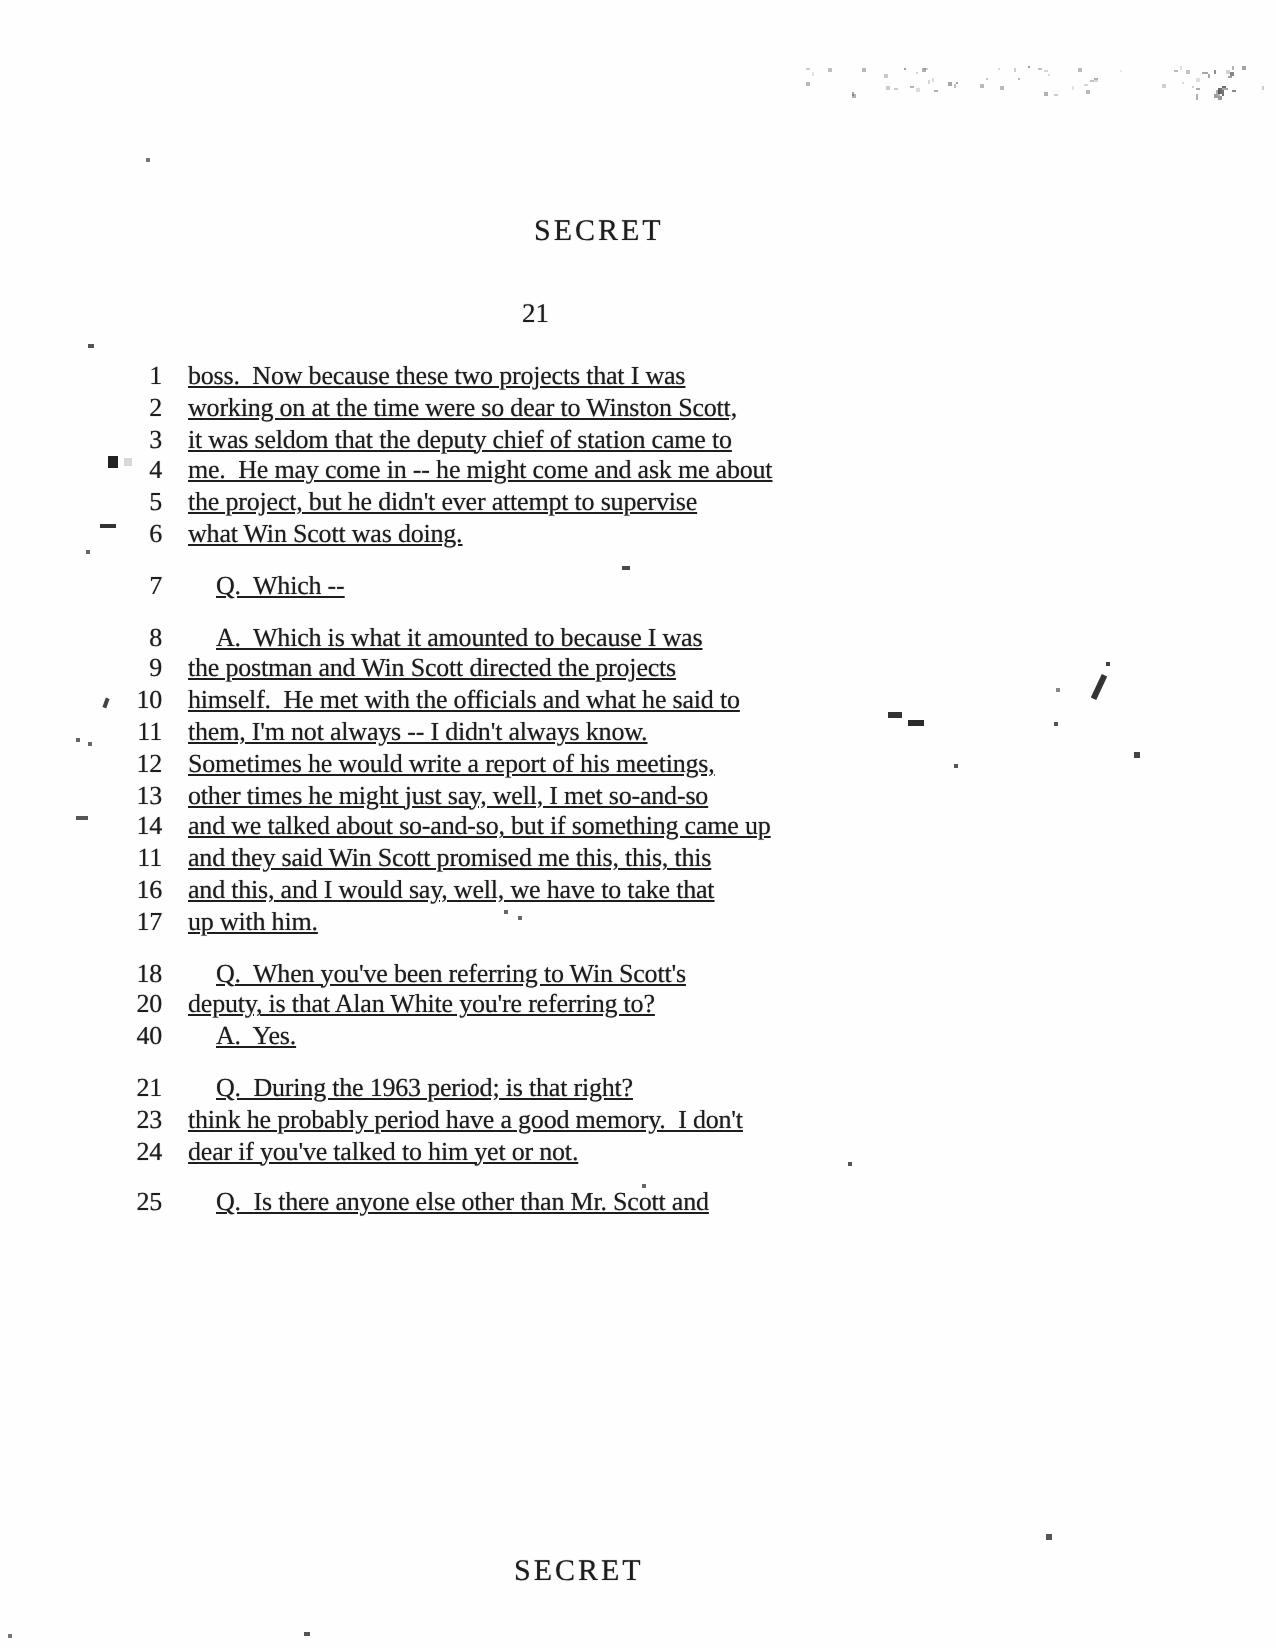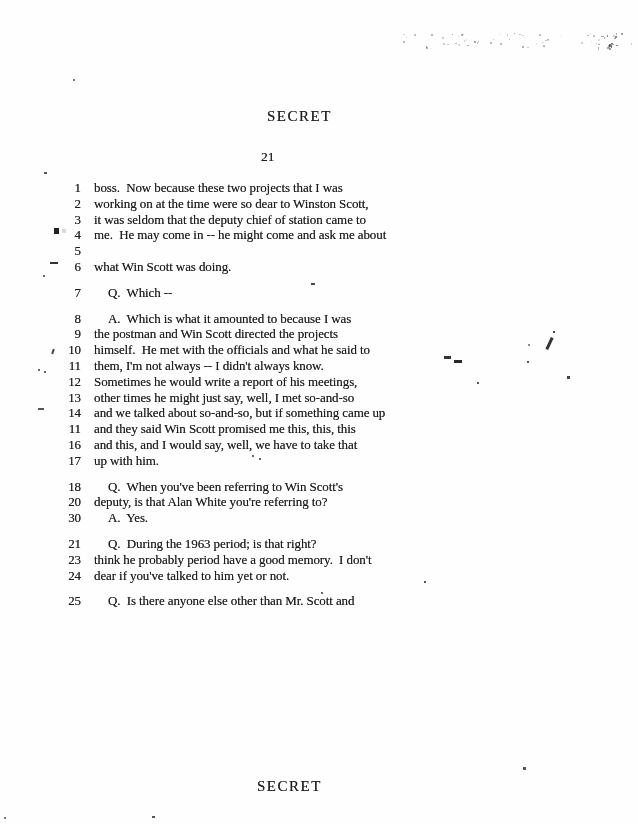--- a/index.html
+++ b/index.html
@@ -46,21 +46,21 @@
     font-size: 13px;
     letter-spacing: -0.1px;
     white-space: pre;
   }
   .line.gap { margin-top: 10px; }
   .num {
     flex: 0 0 81px;
     width: 81px;
     text-align: right;
   }
-  .text { margin-left: 13px; }
+  .text { margin-left: 13px; text-decoration: underline; }
   .line.qa .text { padding-left: 14px; text-align: center; }
   .footer-secret {
     position: absolute;
     top: 778px;
     left: 257px;
     font-size: 15px;
     letter-spacing: 1.5px;
     font-weight: 500;
   }
   .smudge-band {
@@ -155,36 +155,36 @@
 
   <div class="header-secret scan-text">SECRET</div>
 
   <div class="page-num scan-text">21</div>
 
   <div class="transcript" id="transcript">
       <div class="line scan-text"><span class="num">1</span><span class="text">boss.  Now because these two projects that I was</span></div>
       <div class="line scan-text"><span class="num">2</span><span class="text">working on at the time were so dear to Winston Scott,</span></div>
       <div class="line scan-text"><span class="num">3</span><span class="text">it was seldom that the deputy chief of station came to</span></div>
       <div class="line scan-text"><span class="num">4</span><span class="text">me.  He may come in -- he might come and ask me about</span></div>
-      <div class="line scan-text"><span class="num">5</span></div>
+      <div class="line scan-text"><span class="num">5</span><span class="text">the project, but he didn't ever attempt to supervise</span></div>
       <div class="line scan-text"><span class="num">6</span><span class="text">what Win Scott was doing.</span></div>
       <div class="line scan-text gap qa"><span class="num">7</span><span class="text">Q.  Which --</span></div>
       <div class="line scan-text gap qa"><span class="num">8</span><span class="text">A.  Which is what it amounted to because I was</span></div>
       <div class="line scan-text"><span class="num">9</span><span class="text">the postman and Win Scott directed the projects</span></div>
       <div class="line scan-text"><span class="num">10</span><span class="text">himself.  He met with the officials and what he said to</span></div>
       <div class="line scan-text"><span class="num">11</span><span class="text">them, I'm not always -- I didn't always know.</span></div>
       <div class="line scan-text"><span class="num">12</span><span class="text">Sometimes he would write a report of his meetings,</span></div>
       <div class="line scan-text"><span class="num">13</span><span class="text">other times he might just say, well, I met so-and-so</span></div>
       <div class="line scan-text"><span class="num">14</span><span class="text">and we talked about so-and-so, but if something came up</span></div>
       <div class="line scan-text"><span class="num">11</span><span class="text">and they said Win Scott promised me this, this, this</span></div>
       <div class="line scan-text"><span class="num">16</span><span class="text">and this, and I would say, well, we have to take that</span></div>
       <div class="line scan-text"><span class="num">17</span><span class="text">up with him.</span></div>
       <div class="line scan-text gap qa"><span class="num">18</span><span class="text">Q.  When you've been referring to Win Scott's</span></div>
       <div class="line scan-text"><span class="num">20</span><span class="text">deputy, is that Alan White you're referring to?</span></div>
-      <div class="line scan-text qa"><span class="num">30</span><span class="text">A.  Yes.</span></div>
+      <div class="line scan-text qa"><span class="num">40</span><span class="text">A.  Yes.</span></div>
       <div class="line scan-text gap qa"><span class="num">21</span><span class="text">Q.  During the 1963 period; is that right?</span></div>
       <div class="line scan-text"><span class="num">23</span><span class="text">think he probably period have a good memory.  I don't</span></div>
       <div class="line scan-text"><span class="num">24</span><span class="text">dear if you've talked to him yet or not.</span></div>
       <div class="line scan-text gap qa"><span class="num">25</span><span class="text">Q.  Is there anyone else other than Mr. Scott and</span></div>
     </div>
 
   <div class="footer-secret scan-text">SECRET</div>
 
   <div id="artifacts">
       <div class="artifact" style="left: 73px; top: 79px; width: 2px; height: 2px; background: rgb(119, 119, 119);"></div>

